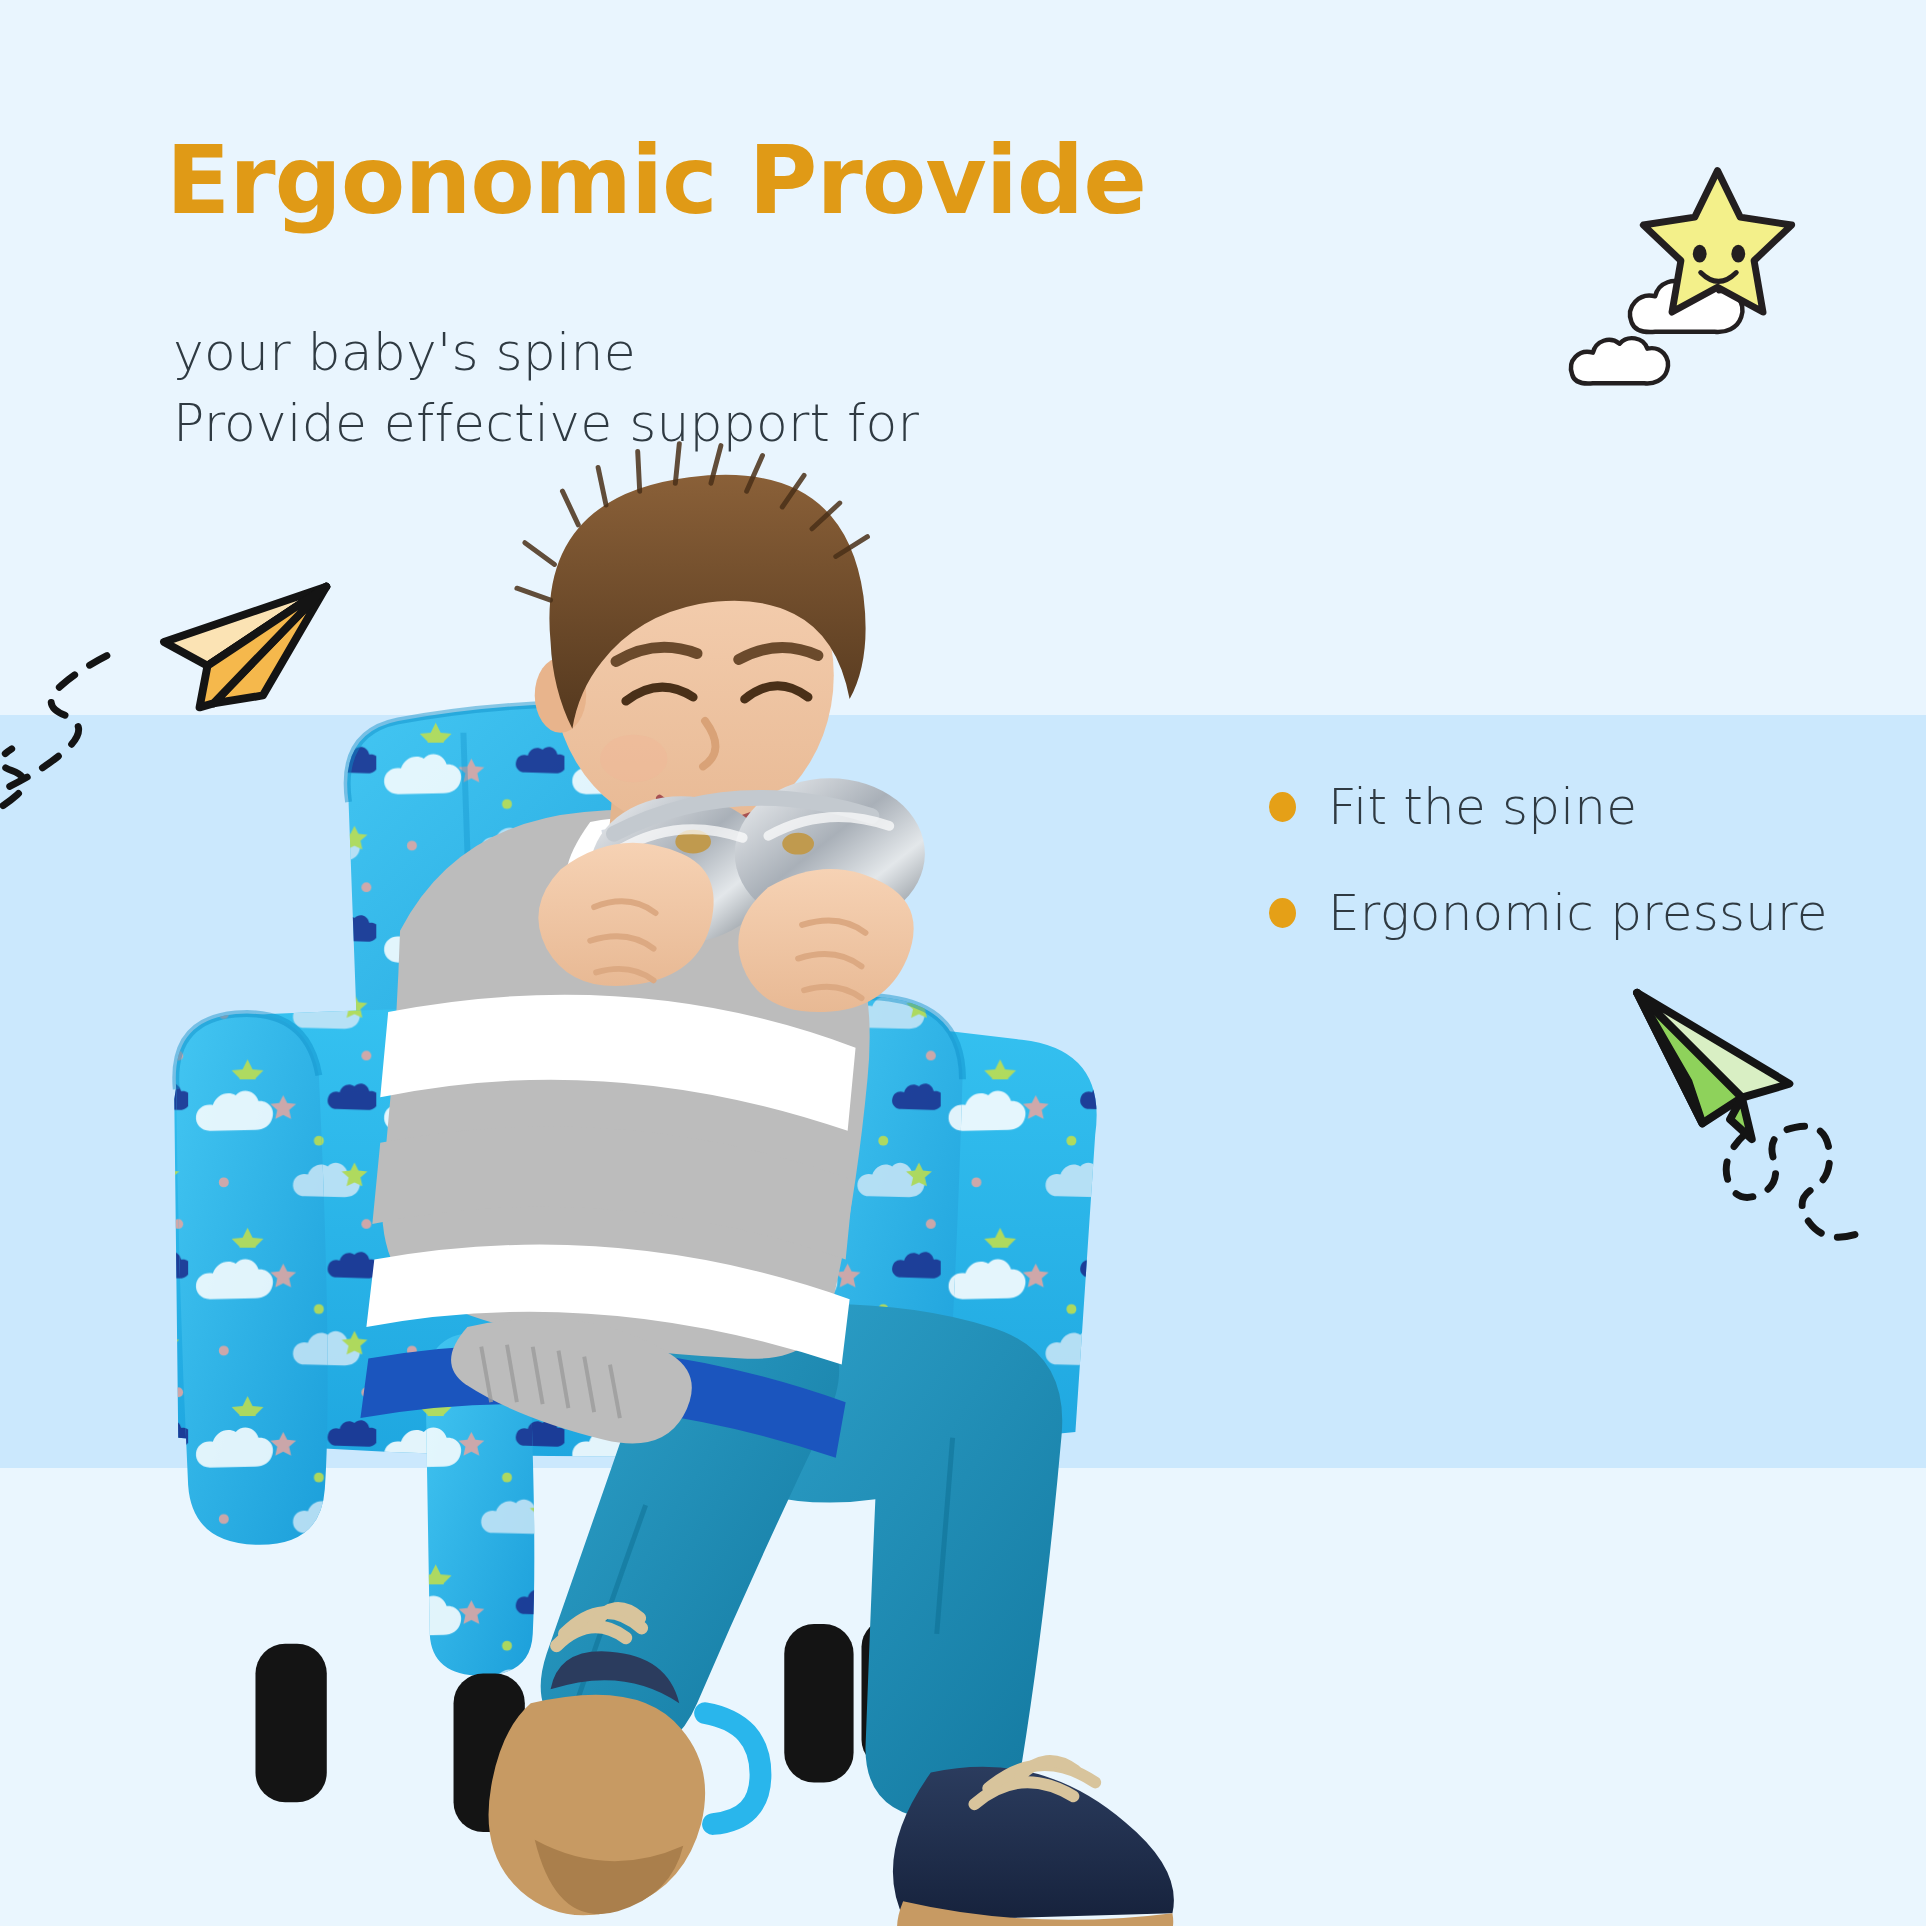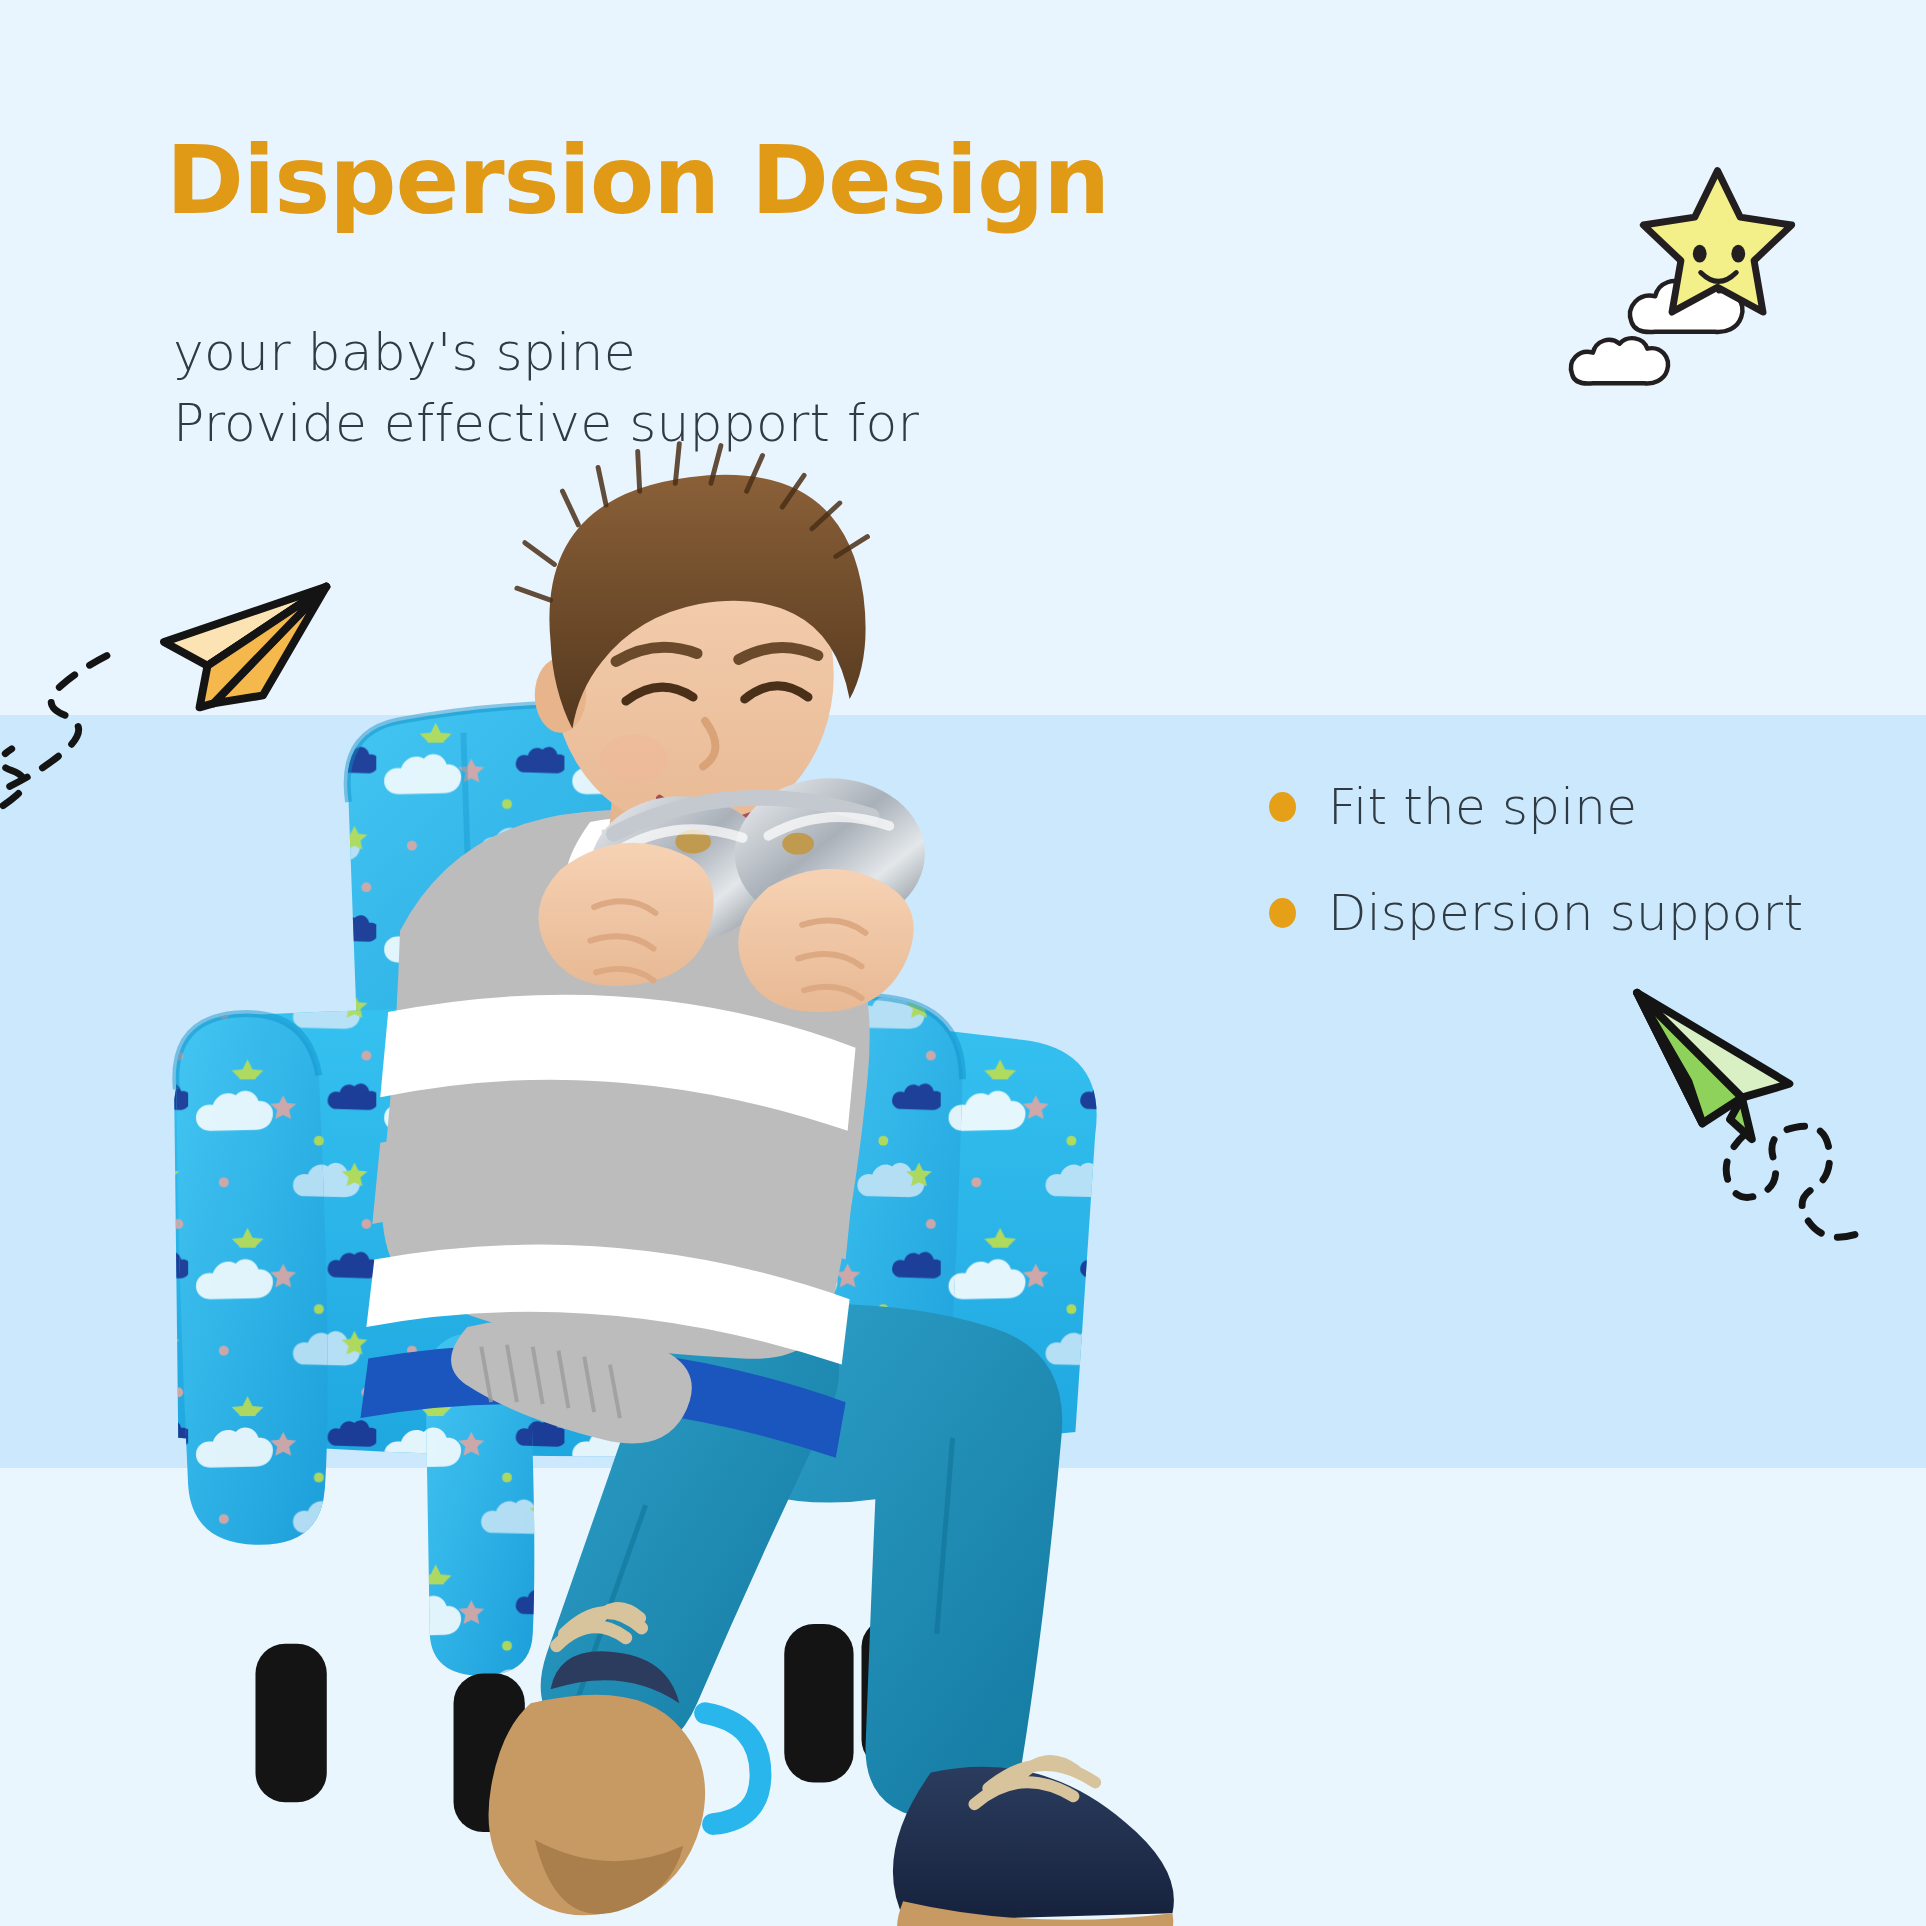--- a/index.html
+++ b/index.html
@@ -51,34 +51,34 @@
 </style>
 </head>
 <body>
 
 <div id="stage">
 
   <div class="band band-top"></div>
   <div class="band band-mid"></div>
   <div class="band band-bot"></div>
 
-  <div class="title">Dispersion Design</div>
+  <div class="title">Ergonomic Provide</div>
   <div class="subtitle">
     <div>your baby's spine</div>
     <div>Provide effective support for</div>
   </div>
 
   <div class="bullets">
     <div class="bullet-row">
       <span class="bullet-dot"></span>
       <span class="bullet-text">Fit the spine</span>
     </div>
     <div class="bullet-row">
       <span class="bullet-dot"></span>
-      <span class="bullet-text">Dispersion support</span>
+      <span class="bullet-text">Ergonomic pressure</span>
     </div>
   </div>
 
   <svg class="deco" id="star-cloud" viewBox="0 0 350 270">
     <g fill="#fff" stroke="#231F20" stroke-width="4.5" stroke-linejoin="round">
       <path d="M88 185c-6-16 8-30 24-26 3-14 20-20 31-11 9-11 28-8 33 6 16-3 28 11 23 26 -4 12-16 16-27 15H112c-11 1-21-1-24-10z"></path>
       <path d="M28 238c-5-14 7-26 21-22 3-12 17-17 27-9 8-9 24-7 28 5 14-3 24 9 20 22 -3 10-14 14-23 13H49c-10 1-19-1-21-9z"></path>
     </g>
     <path d="M175 32 l23 47 52 8 -38 36 9 52 -46 -25 -46 25 9 -52 -38 -36 52 -8z" fill="#F3F08A" stroke="#231F20" stroke-width="7" stroke-linejoin="round"></path>
     <ellipse cx="157" cy="116" rx="7" ry="9" fill="#231F20"></ellipse>

